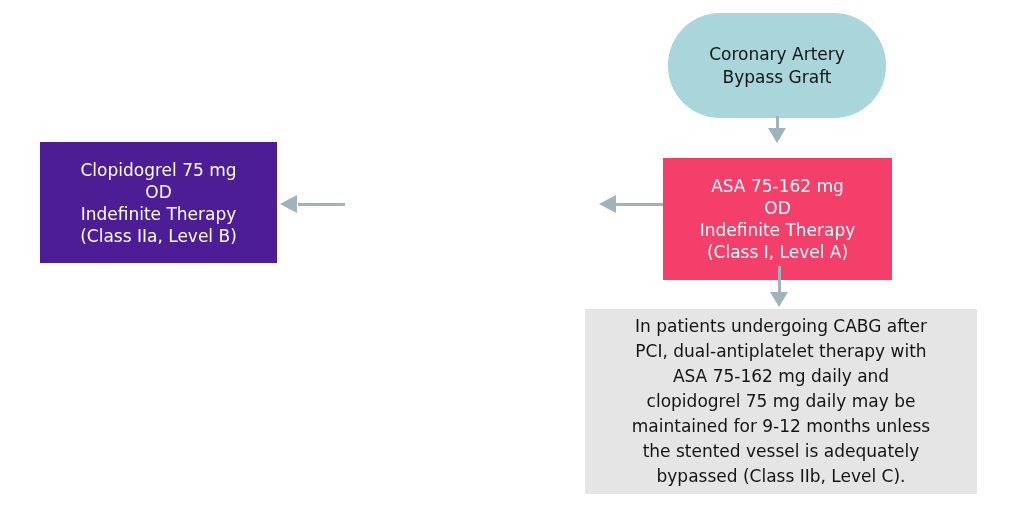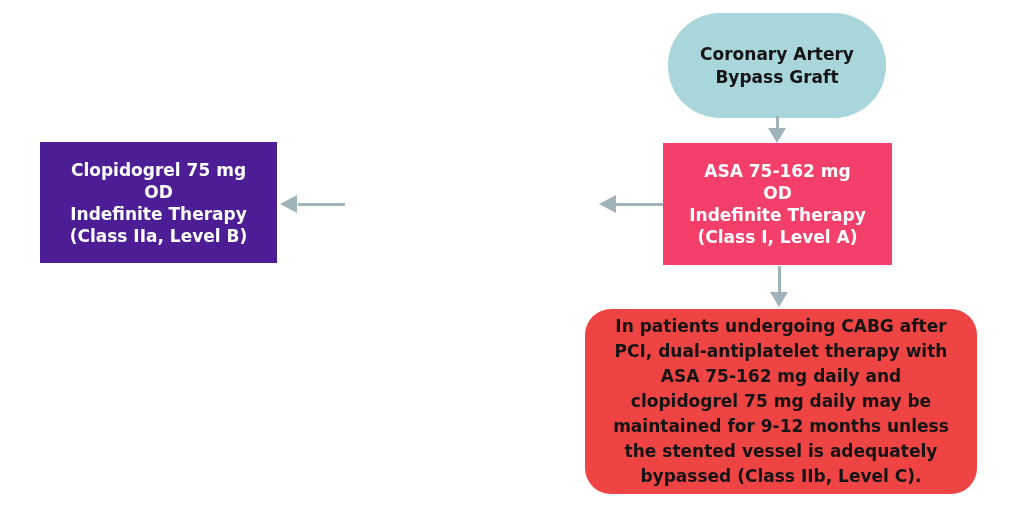--- a/index.html
+++ b/index.html
@@ -16,21 +16,21 @@
     left: 0; top: 0;
     width: 1024px; height: 510px;
     background: #ffffff;
   }
   .node {
     position: absolute;
     display: flex;
     align-items: center;
     justify-content: flex-end;
     text-align: center;
-    font-weight: bold;
+    font-weight: normal;
   }
   .node .label {
     white-space: pre-line;
     width: 100%;
   }
   .terminal {
     left: 668px; top: 13px;
     width: 218px; height: 105px;
     border-radius: 52px;
     font-size: 17px;
@@ -95,21 +95,21 @@
   <div class="node terminal" style="background-color: rgb(169, 214, 218); color: rgb(20, 20, 20);">
     <div class="label">Coronary Artery
 Bypass Graft</div>
   </div>
 
   <div>
     <div class="stem stem-v" id="arrow1-stem" style="background-color: rgb(159, 180, 186);"></div>
     <div class="head head-down" id="arrow1-head" style="border-top-color: rgb(159, 180, 186);"></div>
   </div>
 
-  <div class="node proc-asa" style="background-color: rgb(244, 63, 107); color: rgb(255, 255, 255);">
+  <div class="node proc-asa" style="background-color: rgb(244, 63, 107); color: rgb(255, 255, 255); margin-top: 15px;">
     <div class="label">ASA 75-162 mg
 OD
 Indefinite Therapy
 (Class I, Level A)</div>
   </div>
 
   <div>
     <div class="stem stem-h" id="arrow2-stem" style="background-color: rgb(159, 180, 186);"></div>
     <div class="head head-left" id="arrow2-head" style="border-right-color: rgb(159, 180, 186);"></div>
   </div>
@@ -125,21 +125,21 @@
 OD
 Indefinite Therapy
 (Class IIa, Level B)</div>
   </div>
 
   <div>
     <div class="stem stem-v" id="arrow4-stem" style="background-color: rgb(159, 180, 186);"></div>
     <div class="head head-down" id="arrow4-head" style="border-top-color: rgb(159, 180, 186);"></div>
   </div>
 
-  <div class="node note" style="background-color: #ef4444; color: rgb(20, 20, 20); border-radius: 26px;">
+  <div class="node note" style="background-color: #e5e5e5; color: rgb(20, 20, 20);">
     <div class="label">In patients undergoing CABG after
 PCI, dual-antiplatelet therapy with
 ASA 75-162 mg daily and
 clopidogrel 75 mg daily may be
 maintained for 9-12 months unless
 the stented vessel is adequately
 bypassed (Class IIb, Level C).</div>
   </div>
 
 </div>

